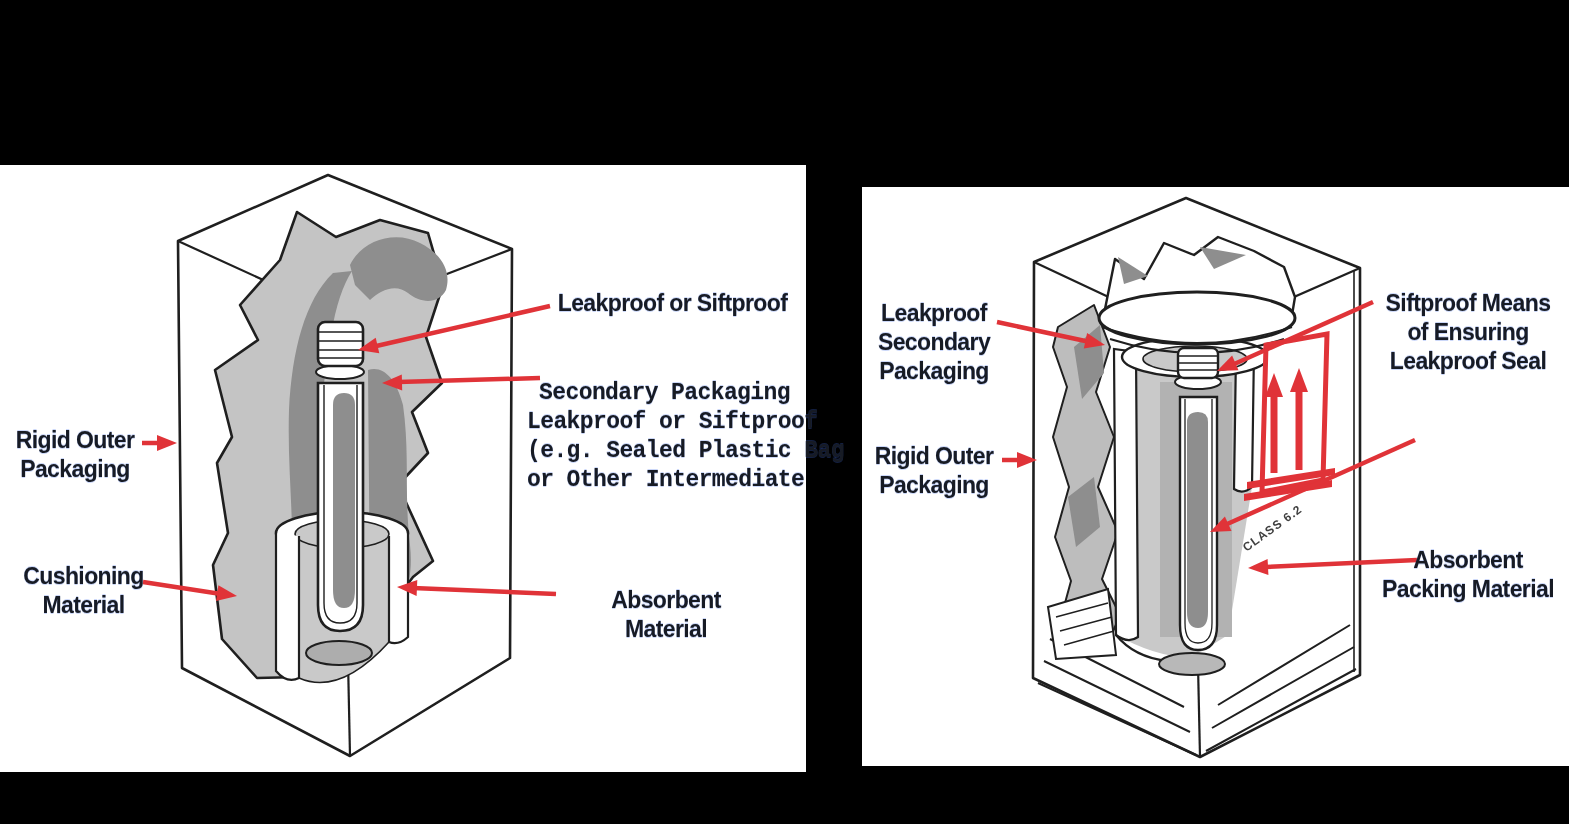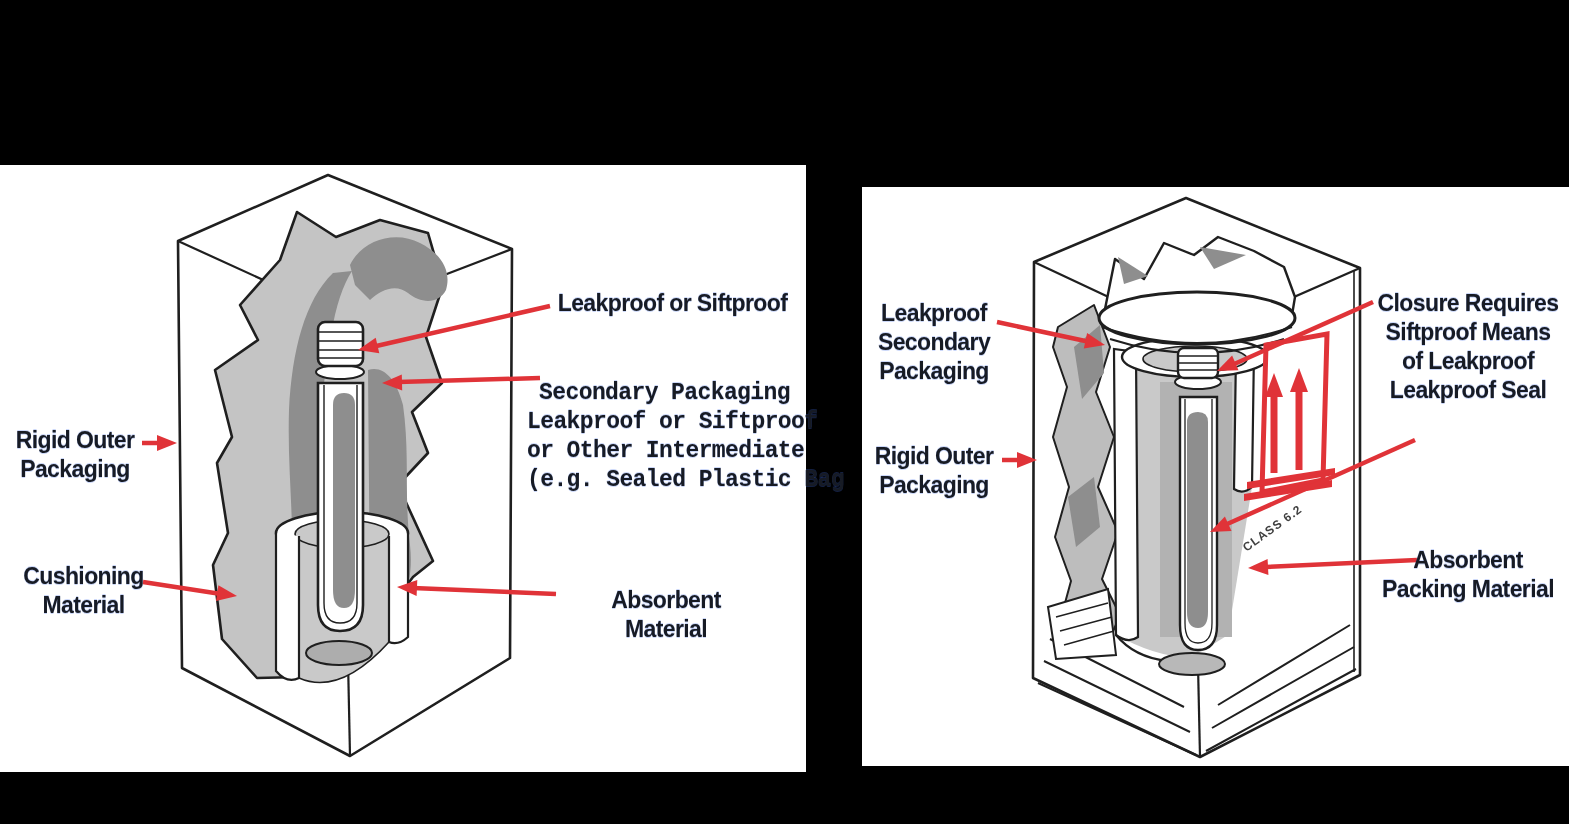--- a/index.html
+++ b/index.html
@@ -87,22 +87,22 @@
     <div class="lbl" style="left:6px;top:397px;width:155px;">
       <div>Cushioning</div>
       <div>Material</div>
     </div>
     <div class="lbl" style="left:545px;top:124px;width:255px;">
       <div>Leakproof or Siftproof</div>
     </div>
     <div class="lbl" style="left:527px;top:214px;width:275px;font-family:Liberation Mono, monospace;">
       <div>Secondary Packaging</div>
       <div>Leakproof or Siftproof</div>
+      <div>(e.g. Sealed Plastic Bag</div>
       <div>or Other Intermediate</div>
-      <div>(e.g. Sealed Plastic Bag</div>
     </div>
     <div class="lbl" style="left:560px;top:421px;width:212px;">
       <div>Absorbent</div>
       <div>Material</div>
     </div>
   </section>
 
   <section class="panel right">
     <svg width="707" height="579" viewBox="0 0 707 579">
 
@@ -194,23 +194,22 @@
     <div class="lbl" style="left:0;top:112px;width:144px;">
       <div>Leakproof</div>
       <div>Secondary</div>
       <div>Packaging</div>
     </div>
     <div class="lbl" style="left:0;top:255px;width:144px;">
       <div>Rigid Outer</div>
       <div>Packaging</div>
     </div>
     <div class="lbl" style="left:505px;top:102px;width:202px;">
-      <div>Closure Requires</div>
       <div>Siftproof Means</div>
-      <div>of Leakproof</div>
+      <div>of Ensuring</div>
       <div>Leakproof Seal</div>
     </div>
     <div class="lbl" style="left:505px;top:239px;width:202px;">
     </div>
     <div class="lbl" style="left:505px;top:359px;width:202px;">
       <div>Absorbent</div>
       <div>Packing Material</div>
     </div>
   </section>
 </div>

